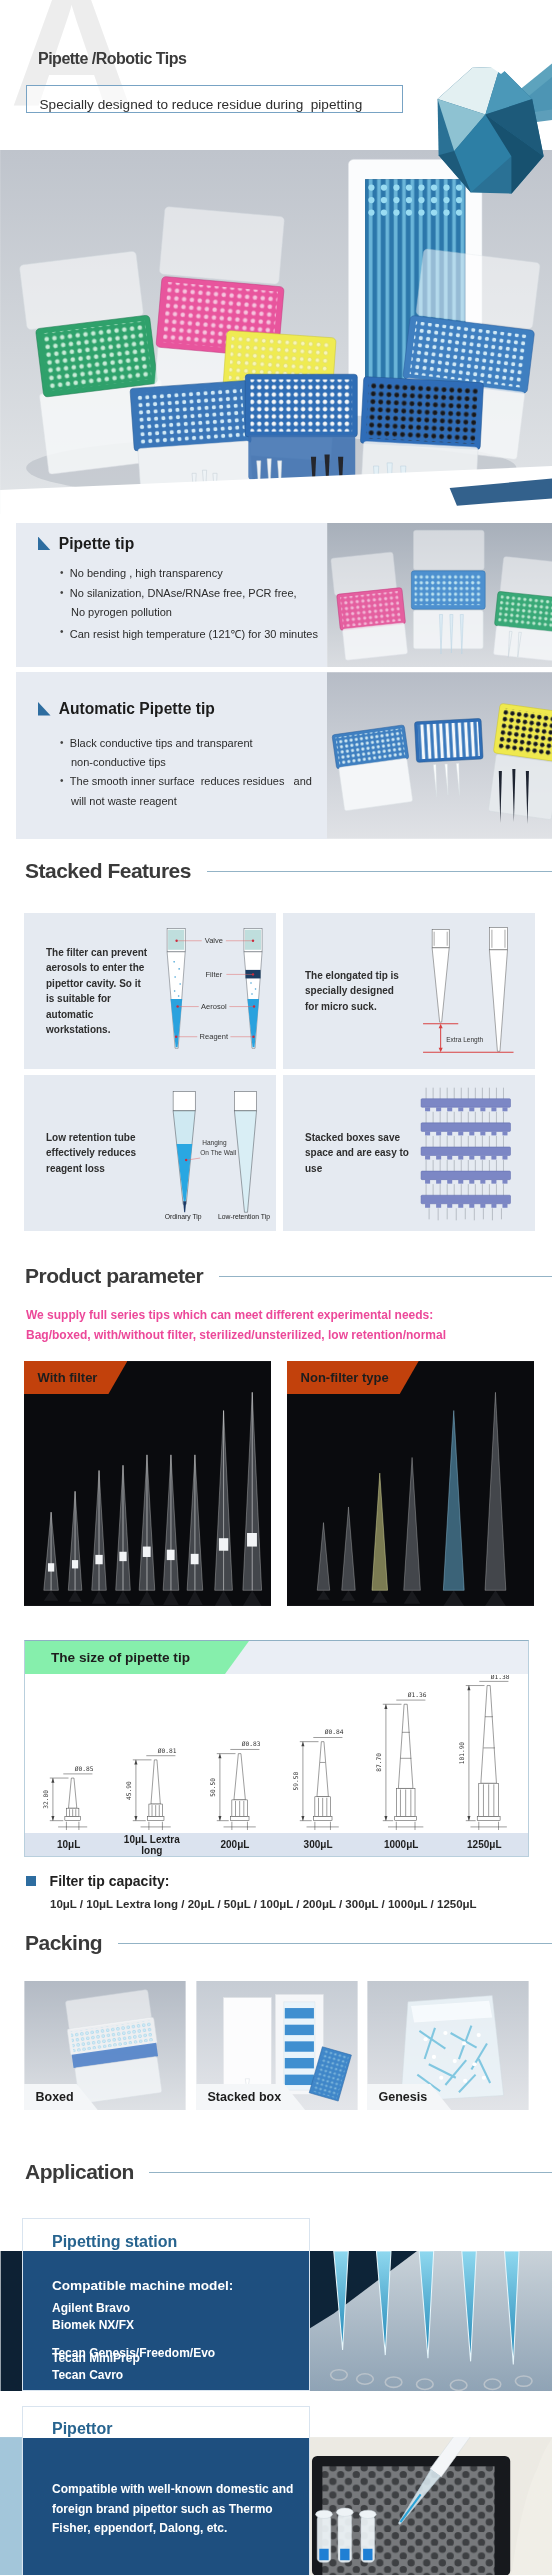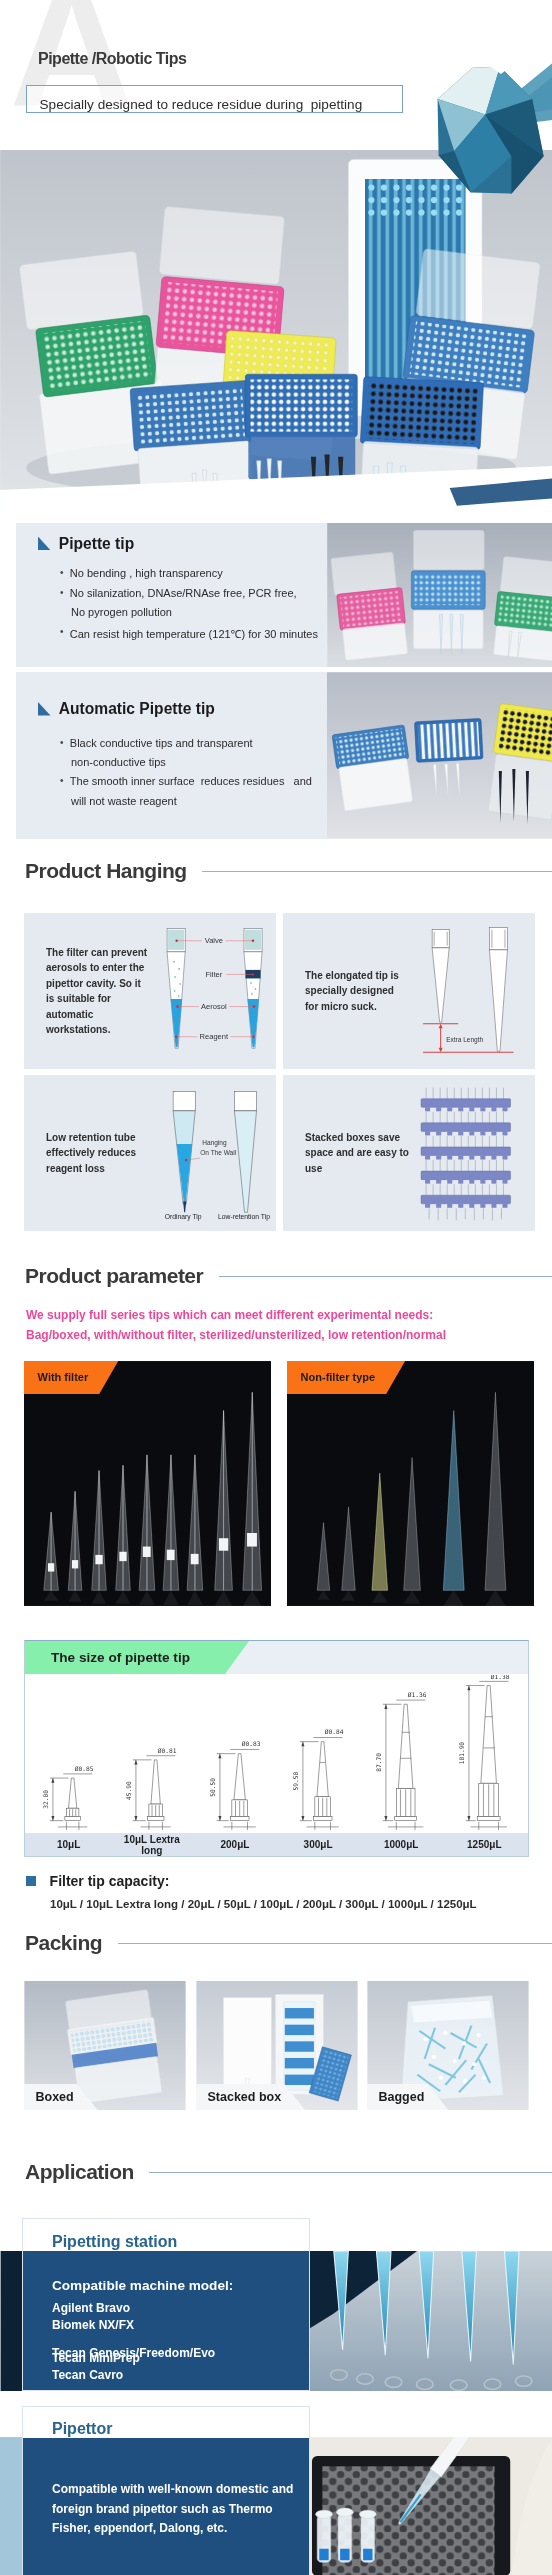--- a/index.html
+++ b/index.html
@@ -27,22 +27,22 @@
   .bullet{position:absolute;left:44px;display:flex;font-size:11px;color:#2b2b2b;white-space:pre-wrap;}
   .bullet .dot{margin-right:6.3px;font-size:10px;color:#444;}
   .bullet.cont{left:55px;}
   
   .fbox{position:absolute;width:252px;height:156px;background:#e5eaf1;display:flex;align-items:center;}
   .fbox .ftxt{width:108px;padding-left:22px;font-size:10px;font-weight:700;color:#2e2e2e;line-height:1.55;}
   .fbox svg{display:block;}
   
   .ptext{position:absolute;left:26px;font-size:12px;font-weight:700;color:#ec4899;}
   .darkphoto{position:absolute;top:1361px;height:245px;}
-  .plabel{position:absolute;left:0;top:0;height:33px;line-height:33px;background:#f97316;color:#1d1d1d;
-          font-size:11px;font-weight:800;padding:0 30px 0 13.6px;
+  .plabel{position:absolute;left:0;top:0;height:33px;line-height:33px;background:#c2410c;color:#1d1d1d;
+          font-size:13px;font-weight:800;padding:0 30px 0 13.6px;
           clip-path:polygon(0 0,100% 0,calc(100% - 19px) 100%,0 100%);}
   
   .size-panel{position:absolute;left:24px;top:1640px;width:505px;height:217px;border:0.5px solid #b9cfdd;border-top:1px solid #8fb0c4;background:#fff;box-sizing:border-box;}
   .size-topband{position:absolute;left:0;top:0;width:100%;height:33px;background:#eaeef5;}
   .size-label{position:absolute;left:0;top:0;height:33px;line-height:33px;width:224px;background:#86efac;
           font-size:13.6px;font-weight:800;color:#1d1d1d;padding-left:26px;box-sizing:border-box;
           clip-path:polygon(0 0,100% 0,calc(100% - 24px) 100%,0 100%);}
   .size-row{position:absolute;left:4.2px;top:34px;width:495px;display:flex;justify-content:space-between;}
   .size-cell{width:79px;}
   .size-band{position:absolute;left:0;bottom:0;width:100%;height:23px;background:#dbe3ef;display:flex;justify-content:space-between;align-items:center;padding:0 4.2px;box-sizing:border-box;}
@@ -333,21 +333,21 @@
         <g fill="#1d2330">
             <polygon points="330,190 336,190 333,290"></polygon>
             <polygon points="356,186 362,186 359,288"></polygon>
             <polygon points="382,190 388,190 385,292"></polygon>
           </g>
       </svg>
     </div>
   </div>
 
   <div class="h2row" style="top:859px">
-    <h2>Product Hanging</h2>
+    <h2>Stacked Features</h2>
     <div class="rule"></div>
   </div>
 
   <div class="fbox" style="left:24px;top:913px">
     <div class="ftxt">The filter can prevent aerosols to enter the pipettor cavity. So it is suitable for automatic workstations.</div>
     <svg width="130" height="142" viewBox="0 0 250 272">
 
       <g stroke="#5a6168" fill="#ffffff">
           <rect x="34" y="12" width="36" height="46"></rect>
           <polygon points="34,58 70,58 56,250 50,250"></polygon>
@@ -851,21 +851,21 @@
           <circle cx="186" cy="120" r="4"></circle>
           <circle cx="214" cy="104" r="4"></circle>
           <circle cx="128" cy="146" r="4"></circle>
           <circle cx="168" cy="154" r="4"></circle>
           <circle cx="206" cy="160" r="4"></circle>
           <circle cx="142" cy="186" r="4"></circle>
           <circle cx="188" cy="192" r="4"></circle>
           <circle cx="224" cy="186" r="4"></circle>
         </g>
     </svg>
-    <div class="packlabel">Bagged</div>
+    <div class="packlabel">Genesis</div>
   </div>
 
   <div class="h2row" style="top:2160px">
     <h2>Application</h2>
     <div class="rule"></div>
   </div>
 
   <div class="band" style="top:2251px;height:140px">
     <svg width="553" height="140" viewBox="0 0 1060 269">
       <defs>

